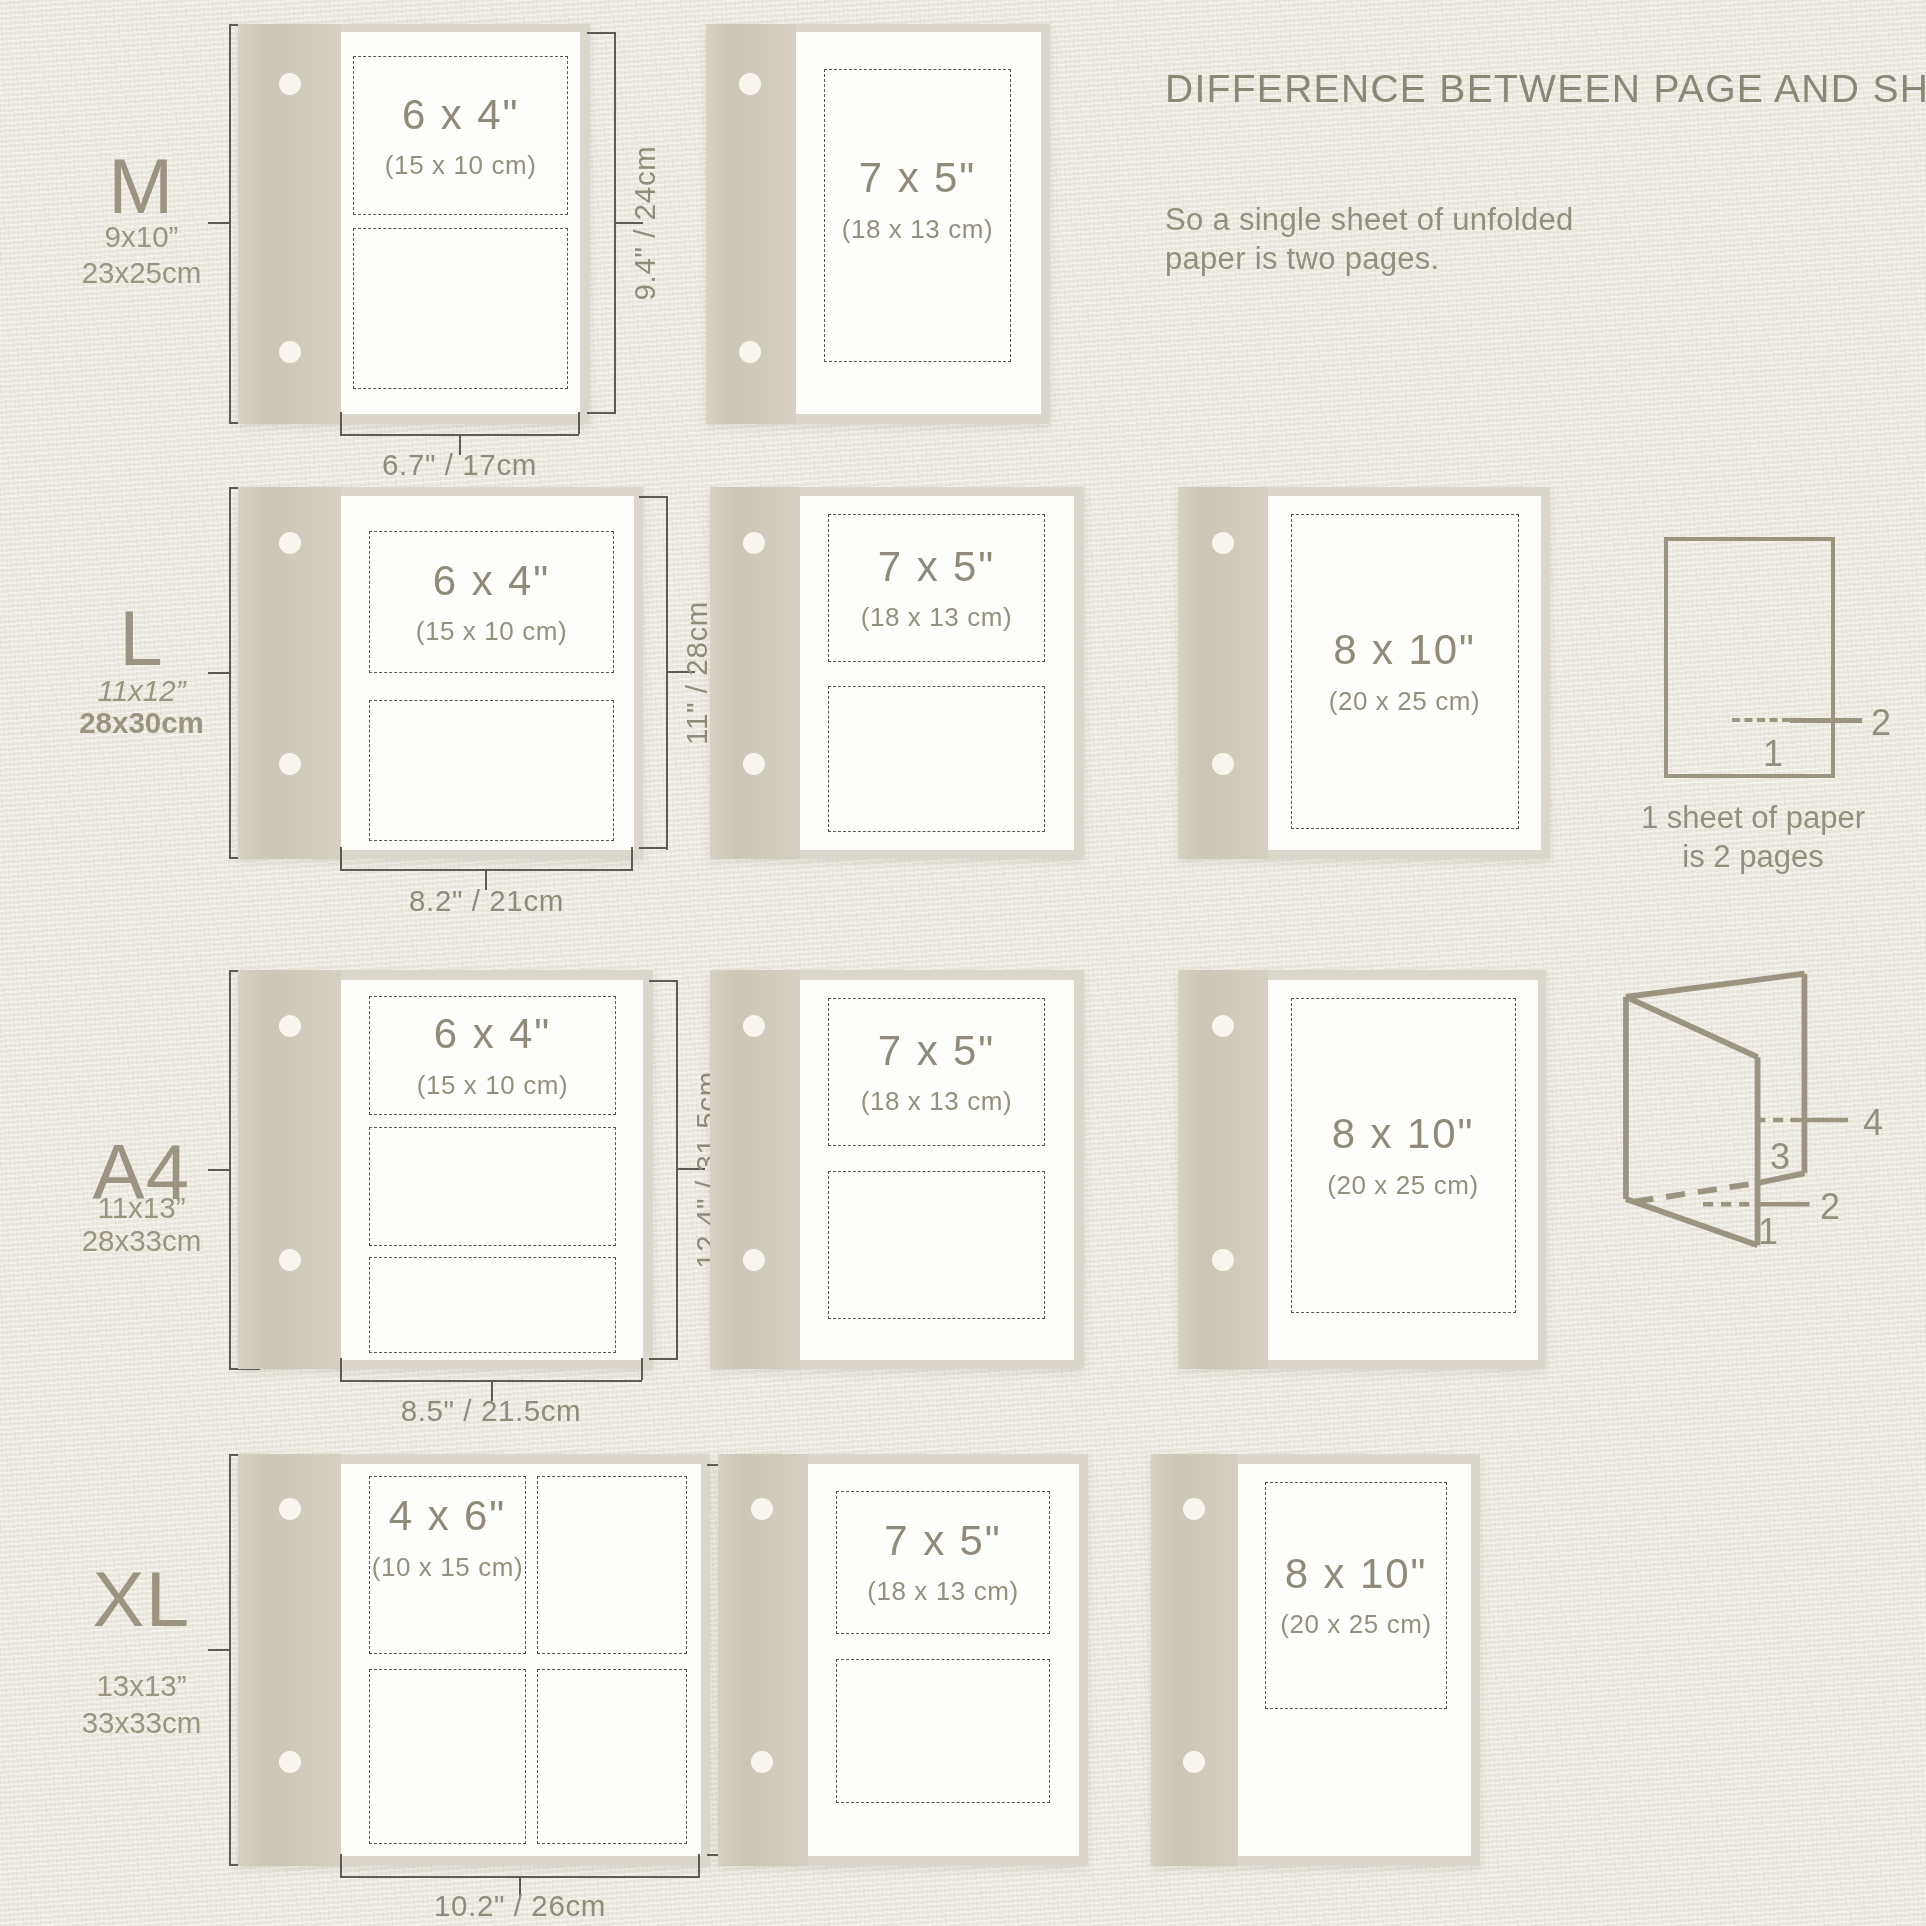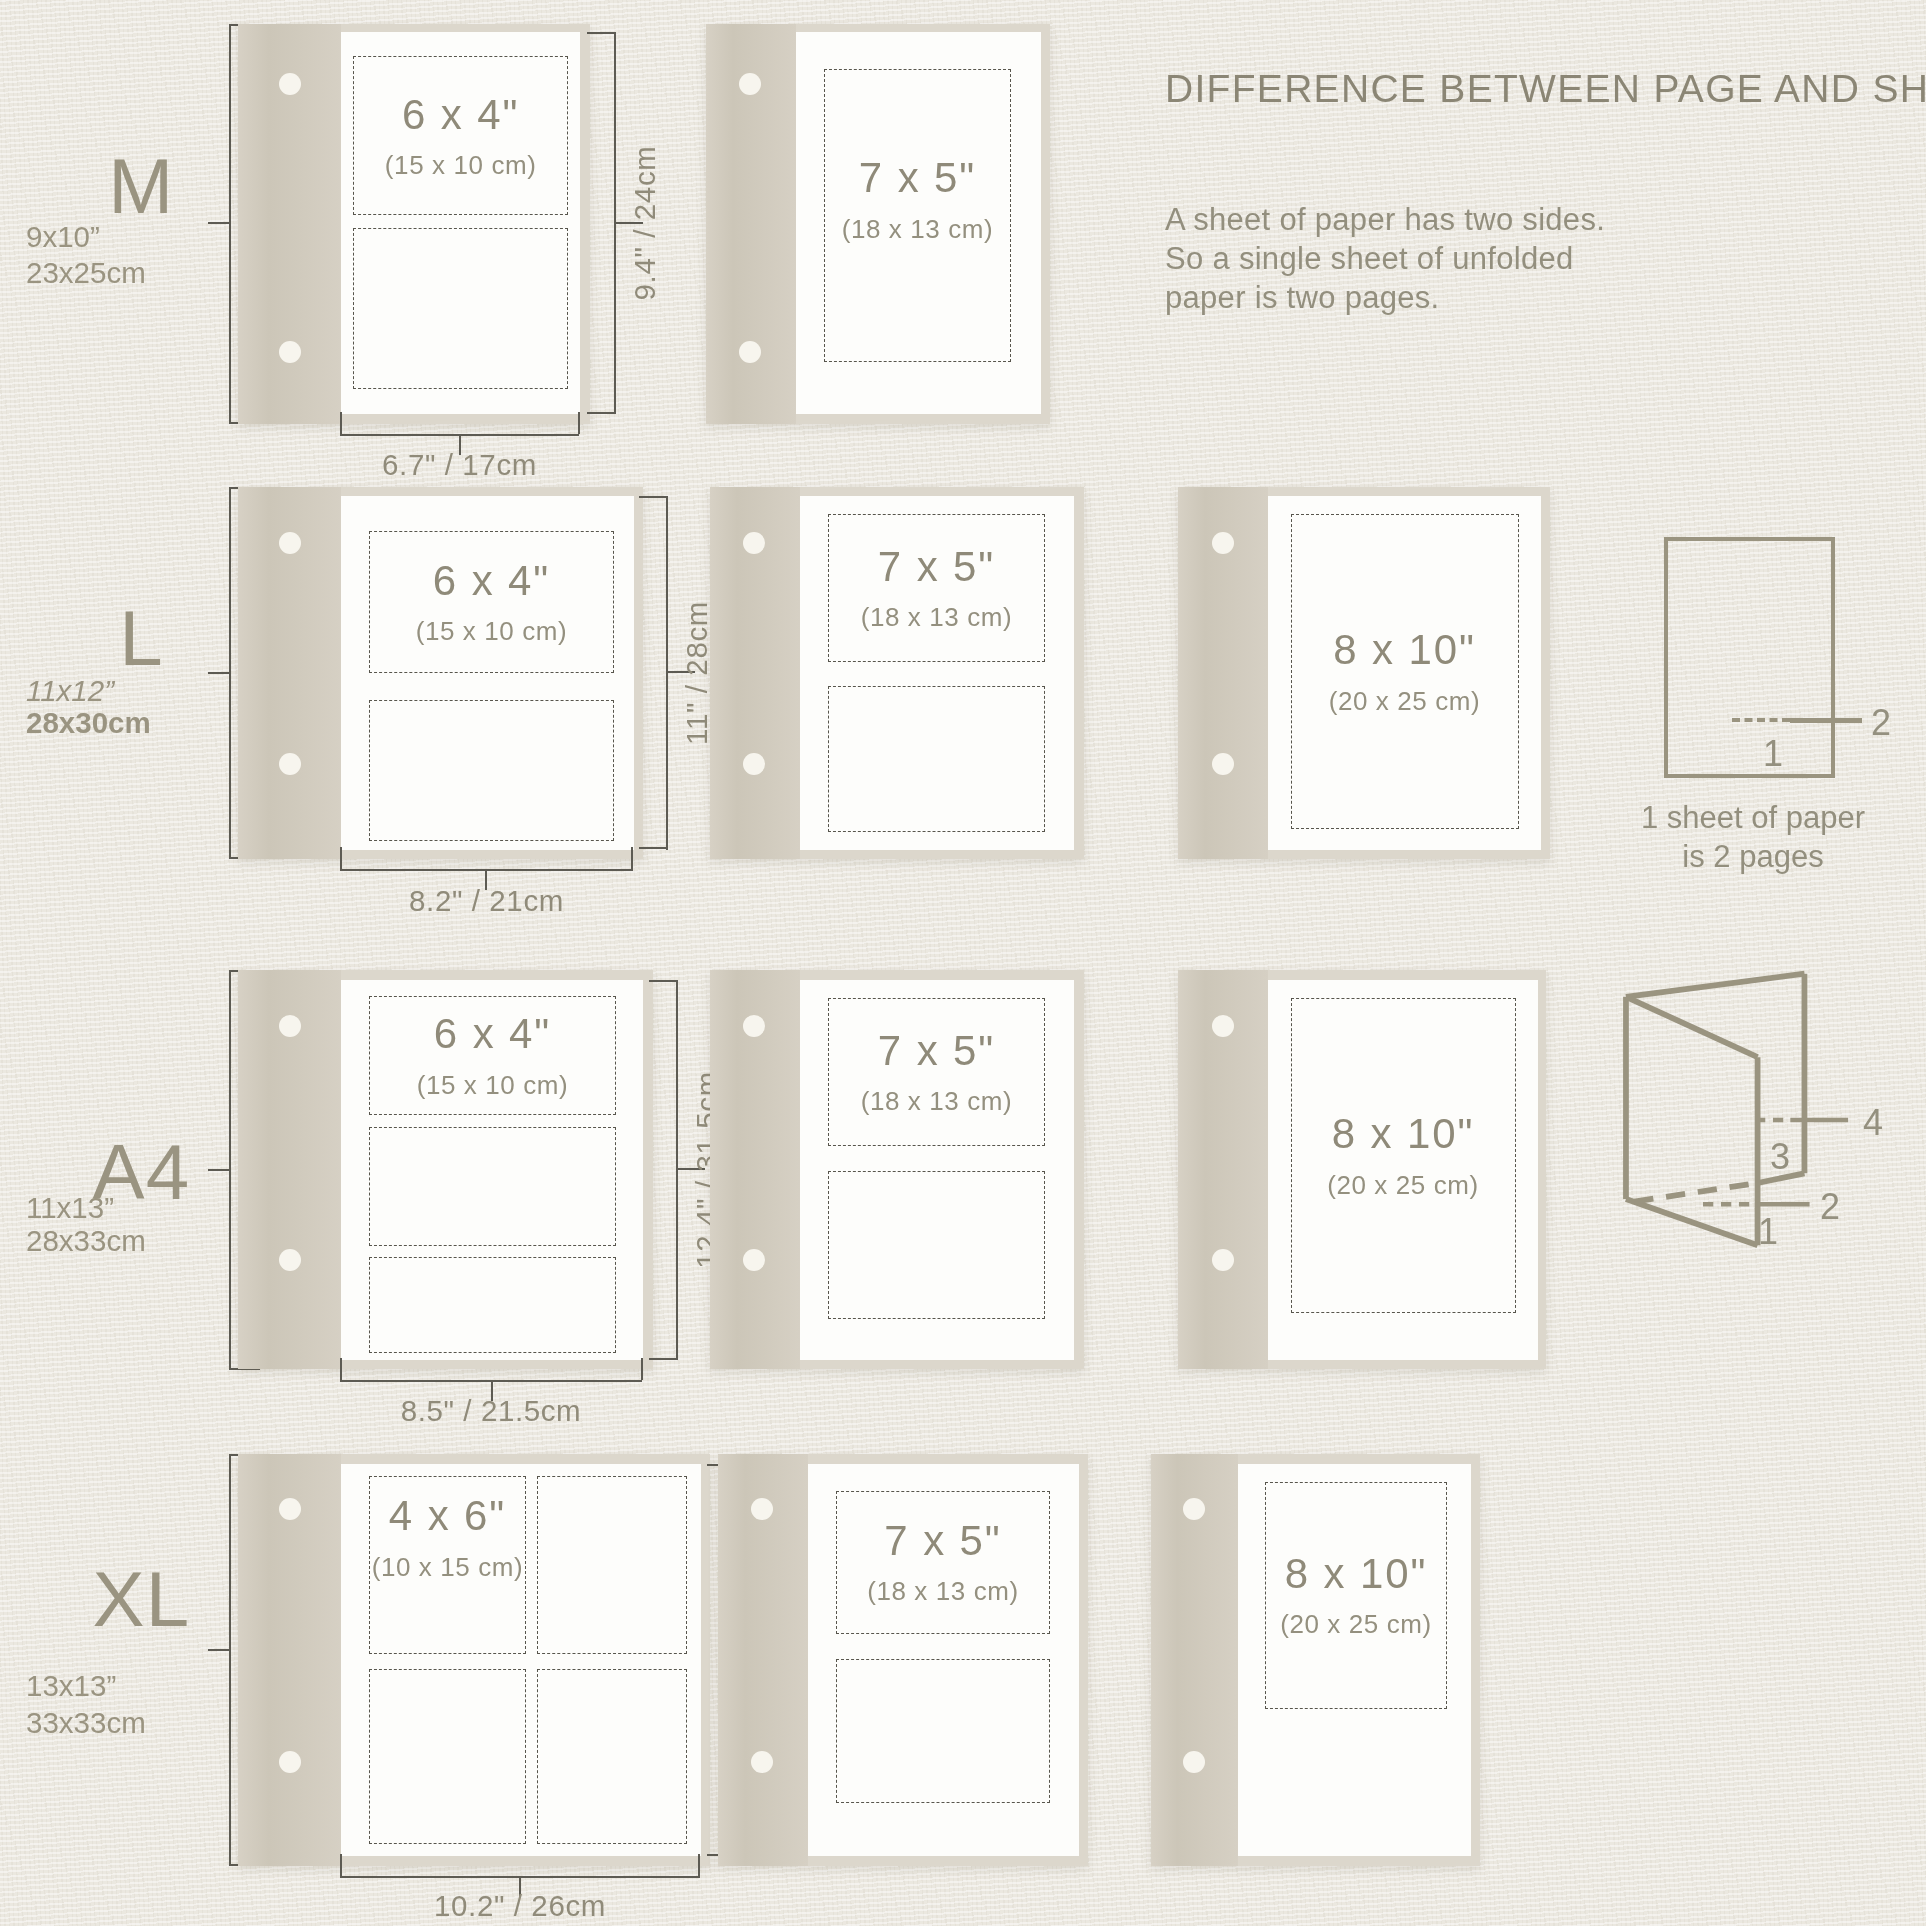--- a/index.html
+++ b/index.html
@@ -16,21 +16,21 @@
   .pocket{position:absolute;border:1.9px dashed #57554c;display:flex;flex-direction:column;align-items:center;justify-content:center;gap:11.6px;box-sizing:border-box;}
   .pocket.up{padding-bottom:54px;}
   .pocket.up2{padding-bottom:33px;}
   .pk-main{font-size:42px;color:#8f8a79;letter-spacing:1.9px;}
   .pk-sub{font-size:26px;color:#94907f;letter-spacing:0.6px;}
   .vline{position:absolute;width:1.9px;background:#5d5b53;}
   .hline{position:absolute;height:1.9px;background:#5d5b53;}
   .vlabel{position:absolute;color:#908b7a;font-size:29.5px;white-space:nowrap;transform:translate(-50%,-50%) rotate(-90deg);letter-spacing:0.6px;}
   .dim-label{position:absolute;color:#908b7a;font-size:29.5px;line-height:32px;text-align:center;letter-spacing:0.6px;}
   .sz-letter{position:absolute;color:#9a9481;font-size:78px;line-height:81px;text-align:center;letter-spacing:1.3px;}
-  .sz-sub{position:absolute;color:#9a9481;font-size:29.5px;line-height:35px;text-align:left;}
+  .sz-sub{position:absolute;color:#9a9481;font-size:29.5px;line-height:35px;text-align:center;}
   .title{position:absolute;font-size:39px;color:#8b8675;letter-spacing:1.3px;white-space:nowrap;}
   .para{position:absolute;font-size:31px;color:#938f7e;line-height:39px;letter-spacing:0.3px;}
   .caption{position:absolute;text-align:center;font-size:31px;color:#938f7e;line-height:39px;}
   .num{position:absolute;font-size:36px;color:#94907f;text-align:center;width:36px;}
   .outline-rect{position:absolute;border:4.5px solid #9a9480;box-sizing:border-box;}
   .dashline{position:absolute;border-top:4.5px dashed #9a9480;}
   .solidline{position:absolute;height:4.5px;background:#9a9480;}
   .book-svg{position:absolute;}
 </style>
 </head>
@@ -79,21 +79,20 @@
     <div class="page" style="left:90px;top:8.3px;width:245px;height:382px;">
       <div class="pocket up2" style="left:28px;top:37px;width:187px;height:293px;">
         <div class="pk-main">7 x 5"</div>
         <div class="pk-sub">(18 x 13 cm)</div>
       </div>
     </div>
   </div>
 
   <div class="title" style="left:1165px;top:67px;">DIFFERENCE BETWEEN PAGE AND SHEET</div>
   <div class="para" style="left:1165px;top:200px;">
-    <div>A sheet of paper has two sides.</div>
     <div>So a single sheet of unfolded</div>
     <div>paper is two pages.</div>
   </div>
 
   <div class="sz-letter" style="left:26px;top:598px;width:231px;">L</div>
   <div class="sz-sub" style="left:26px;top:673px;width:231px;font-style:italic;">11x12”</div>
   <div class="sz-sub" style="left:26px;top:705px;width:231px;font-weight:bold;">28x30cm</div>
 
   <div class="vline" style="left:229px;top:487px;height:372px;"></div>
   <div class="hline" style="left:229px;top:487px;width:31px;"></div>

